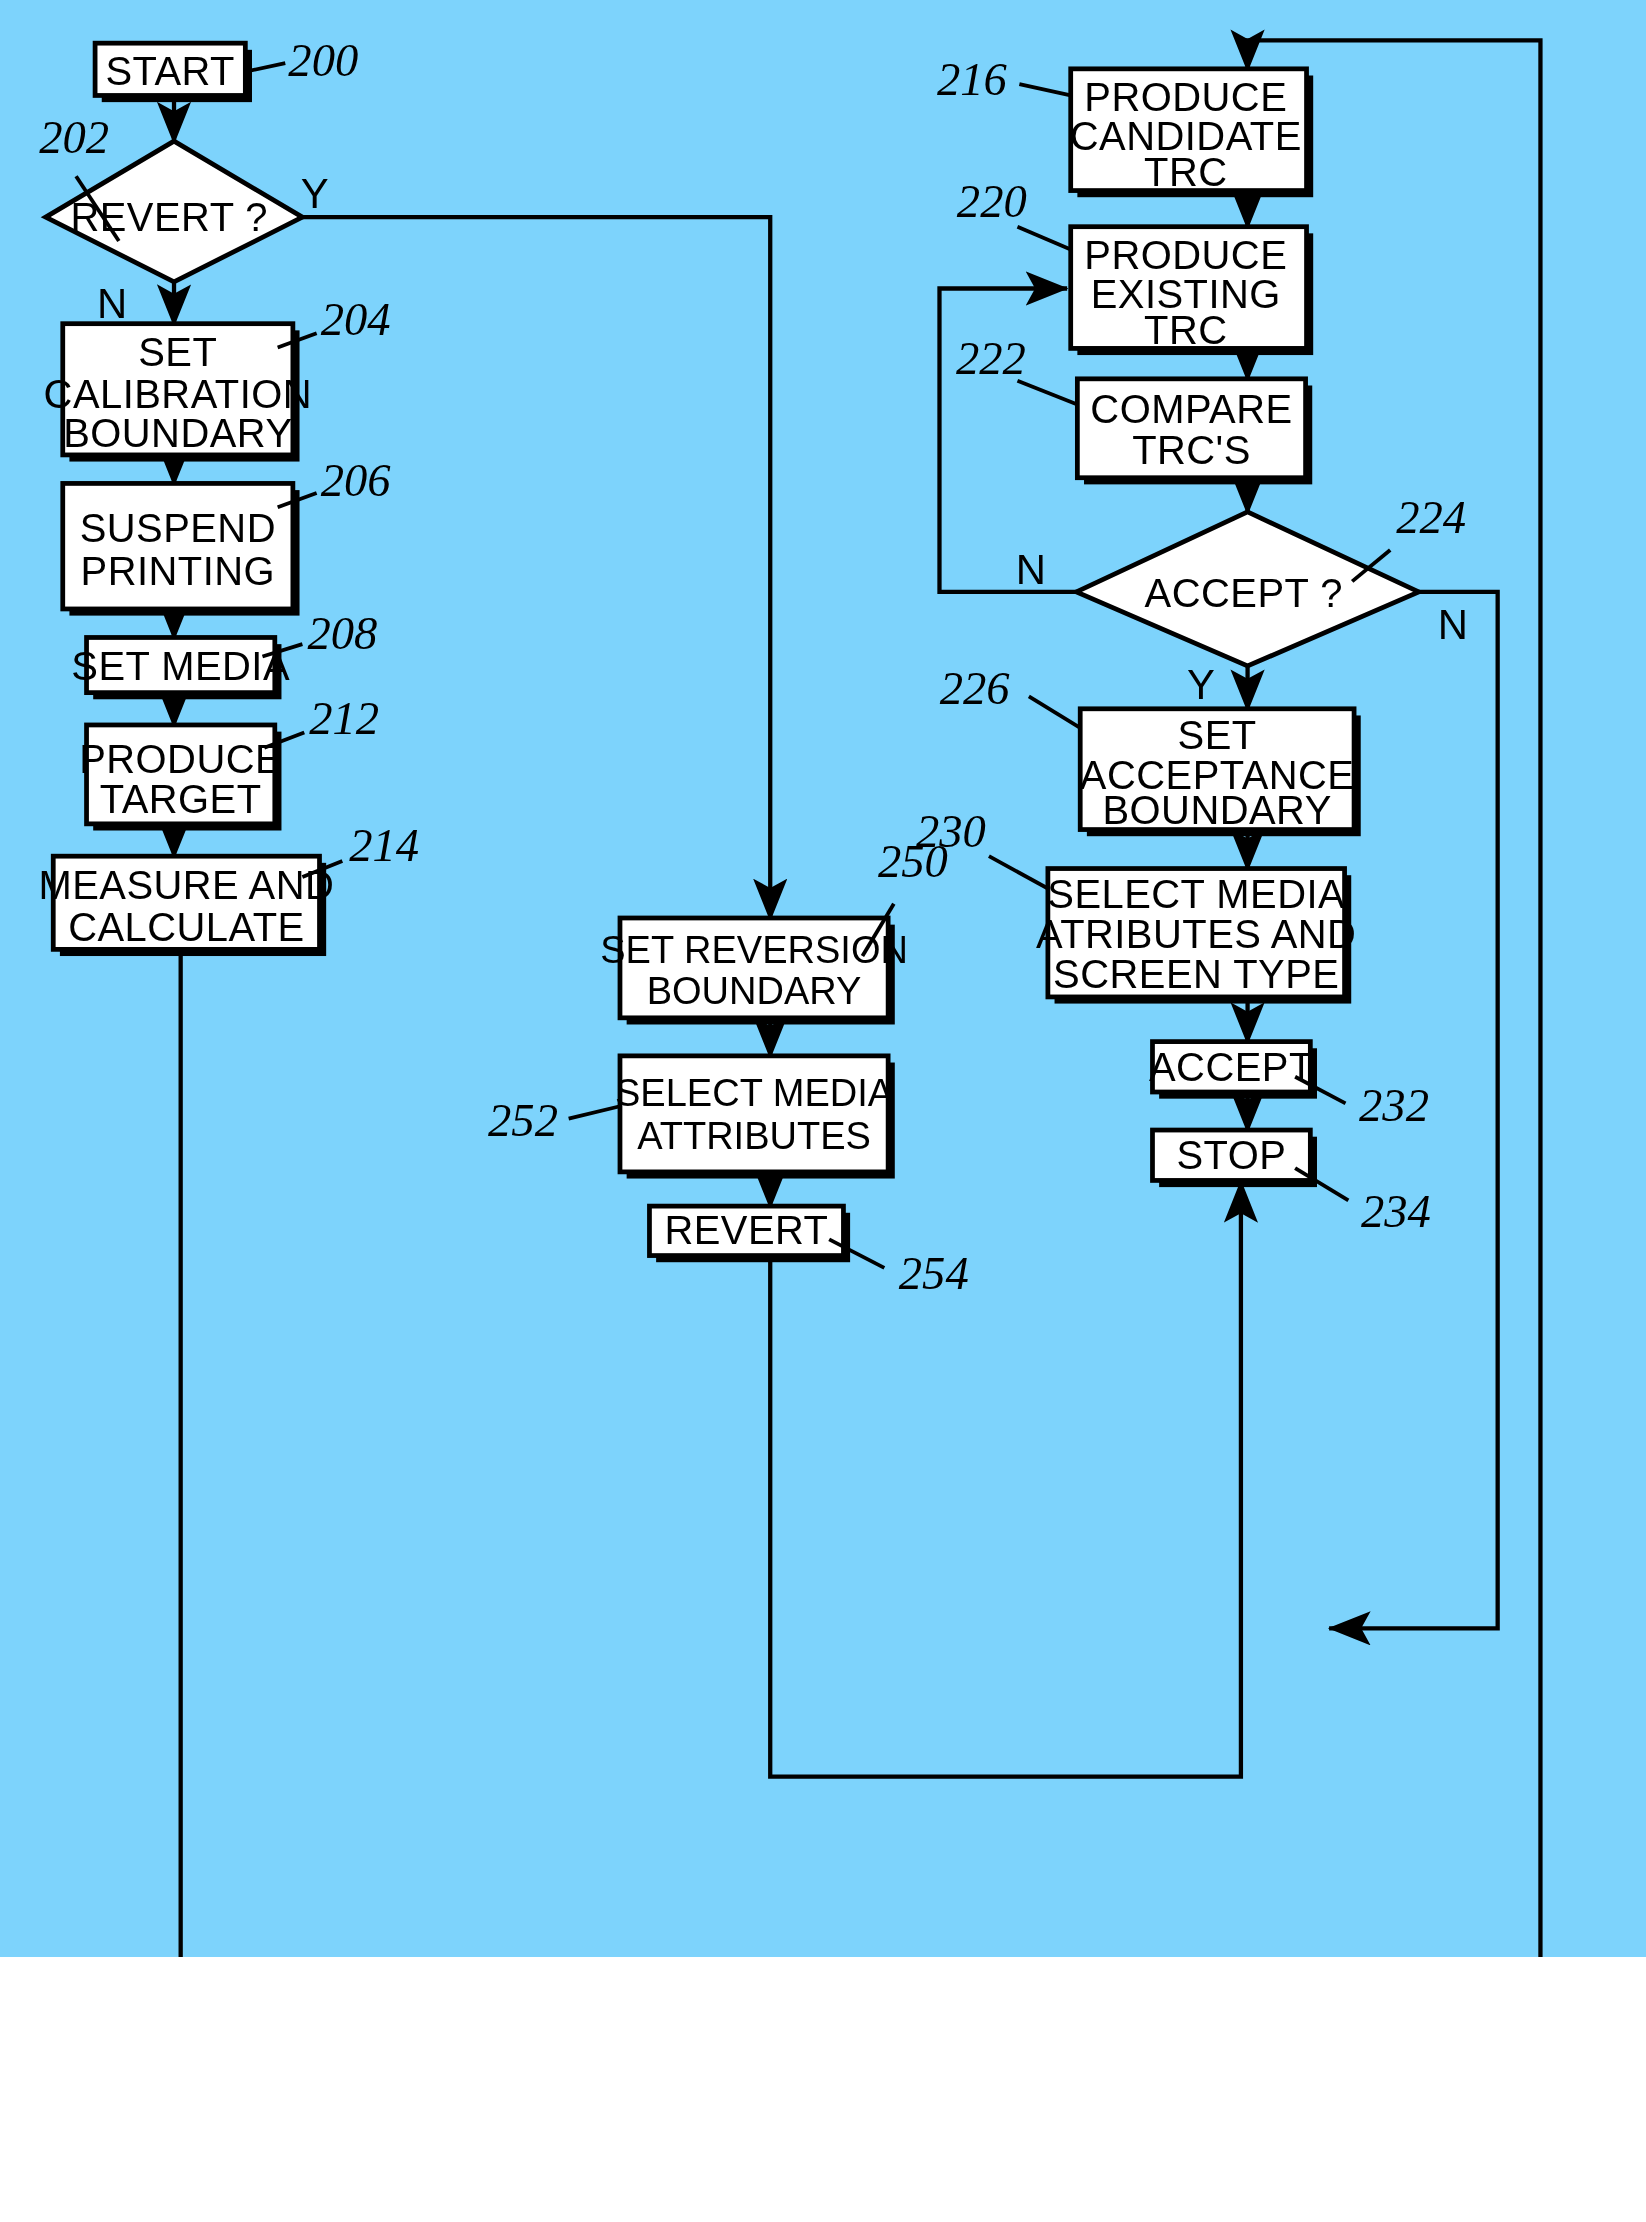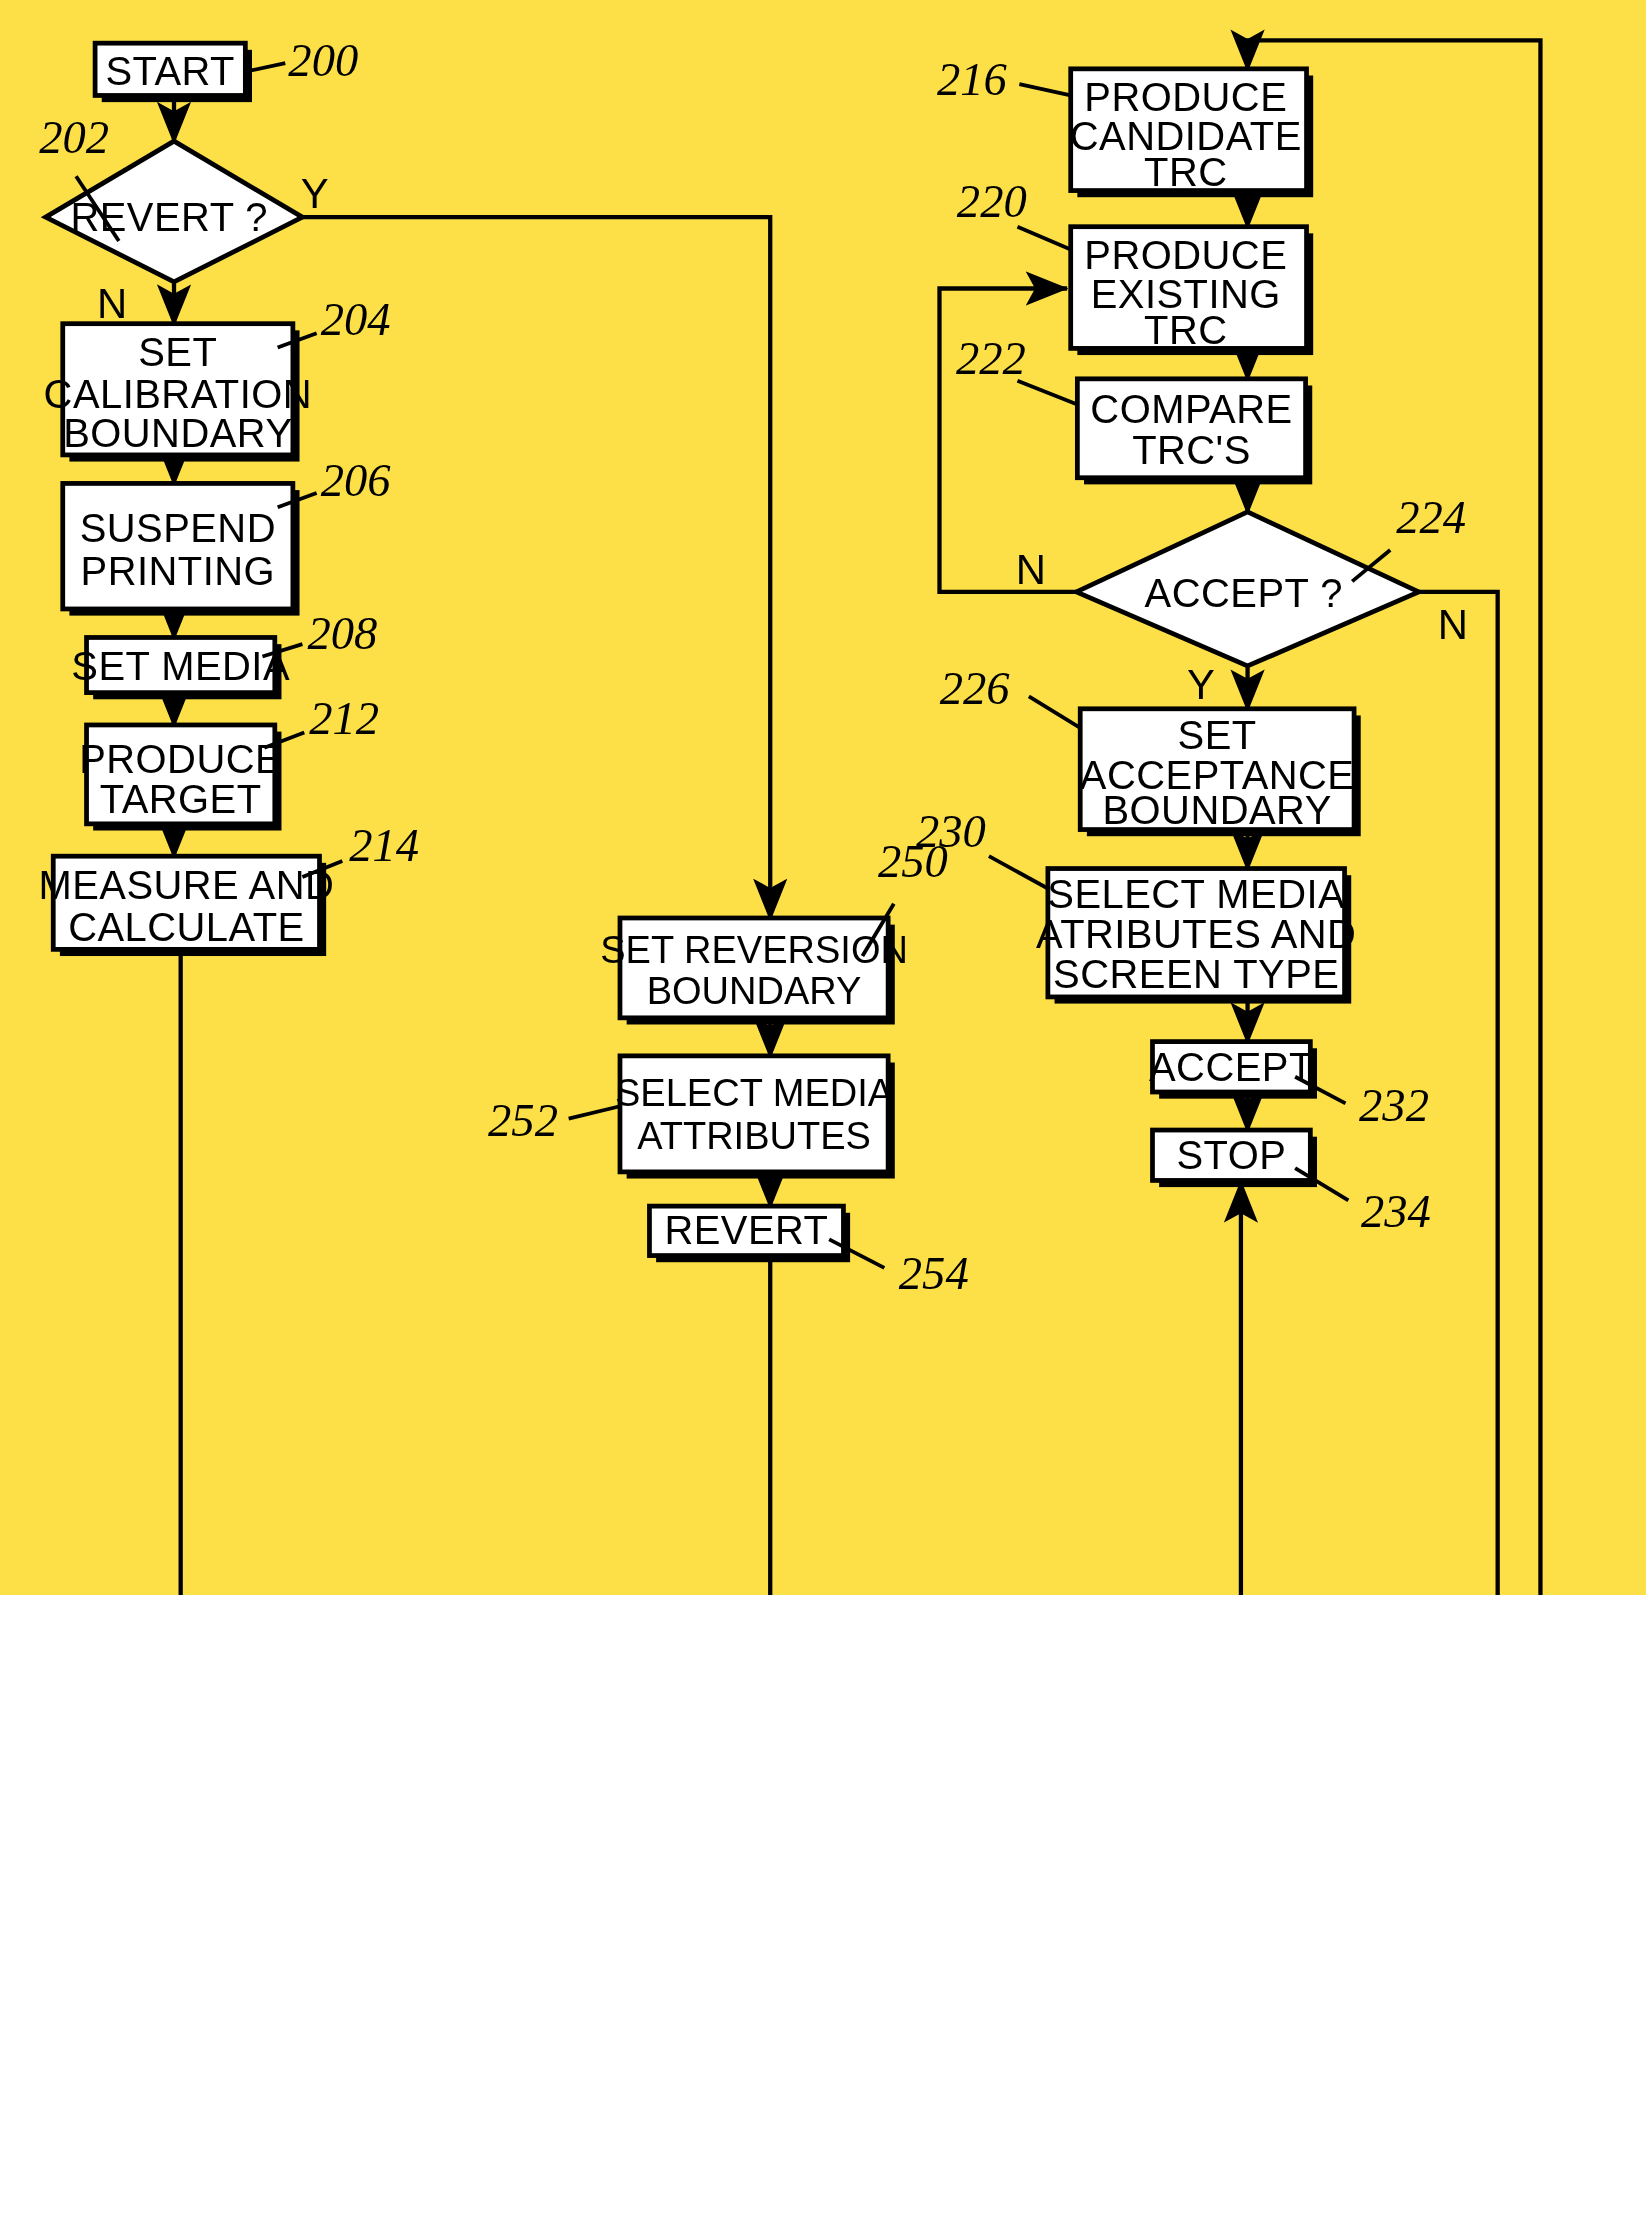--- a/index.html
+++ b/index.html
@@ -3,22 +3,22 @@
 <meta charset="utf-8">
 <style>
   html, body {
     margin: 0;
     padding: 0;
     background: #ffffff;
   }
   #page {
     position: relative;
     width: 1646px;
-    height: 1595px;
-    background: #fde047;
+    height: 1957px;
+    background: #7dd3fc;
     font-family: "Liberation Sans", sans-serif;
     overflow: hidden;
   }
   svg#figure {
     position: absolute;
     left: 0; top: 0;
     width: 1646px;
     height: 2223px;
   }
   .boxrect {

